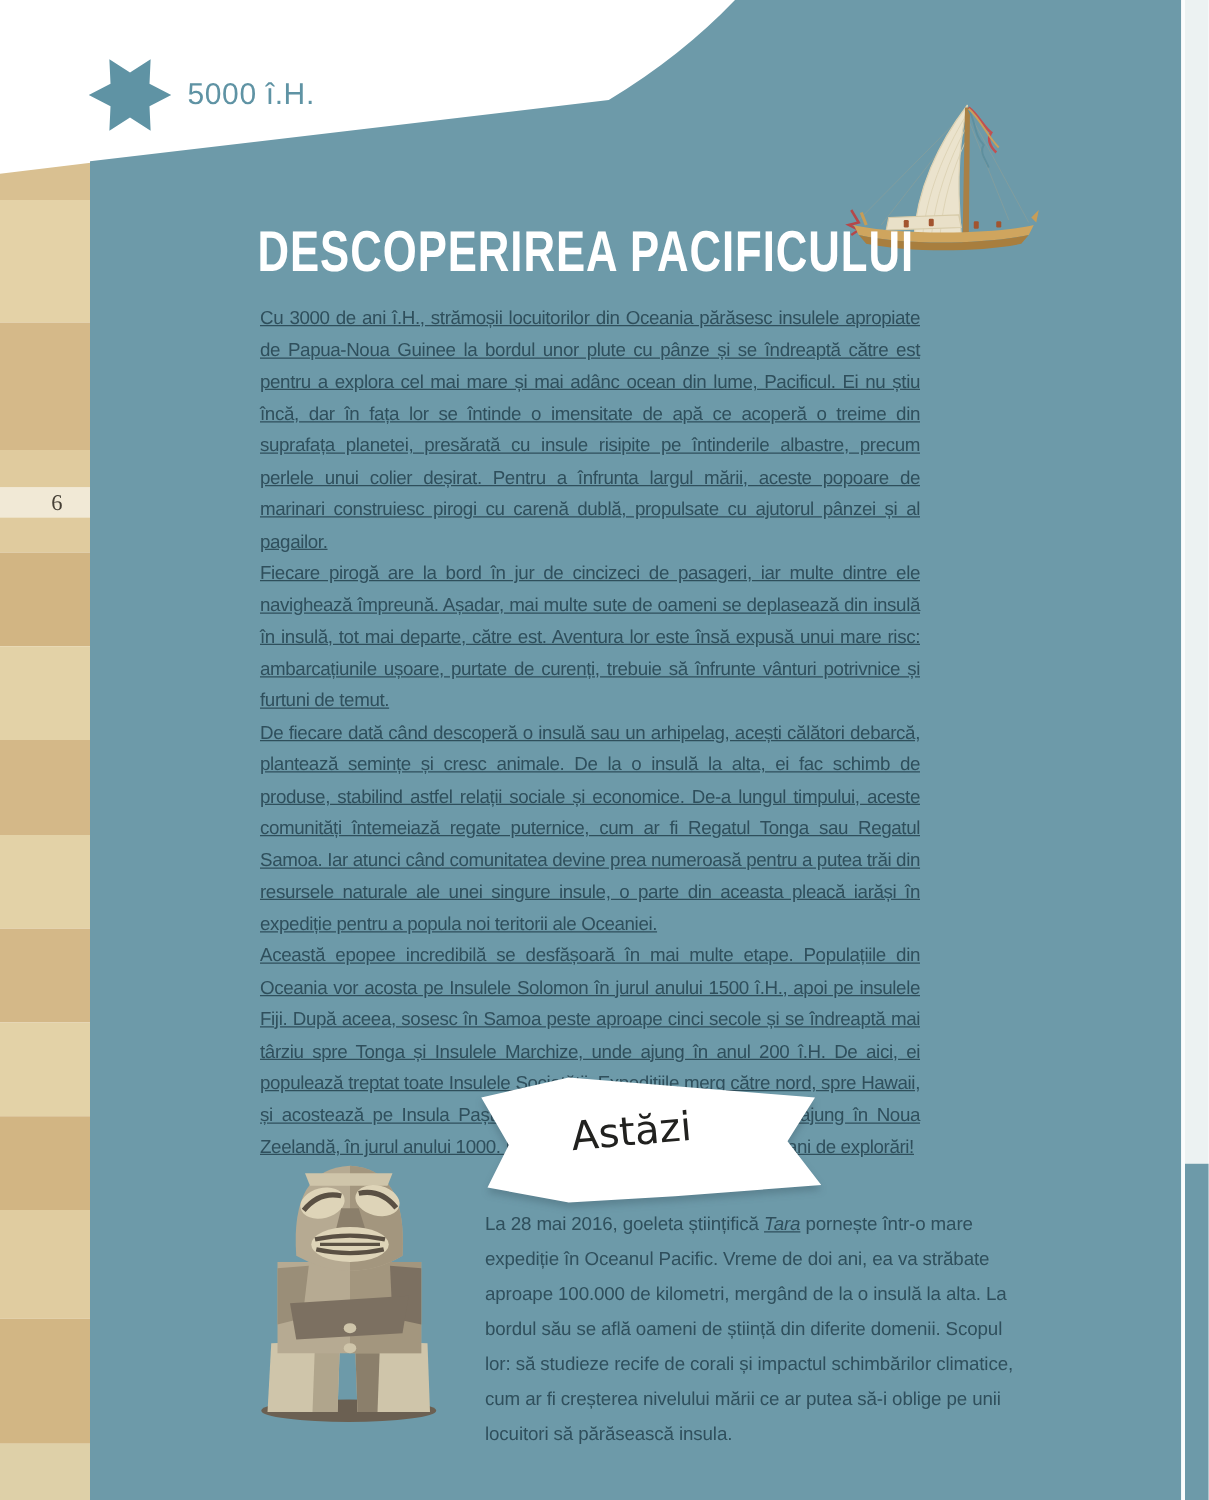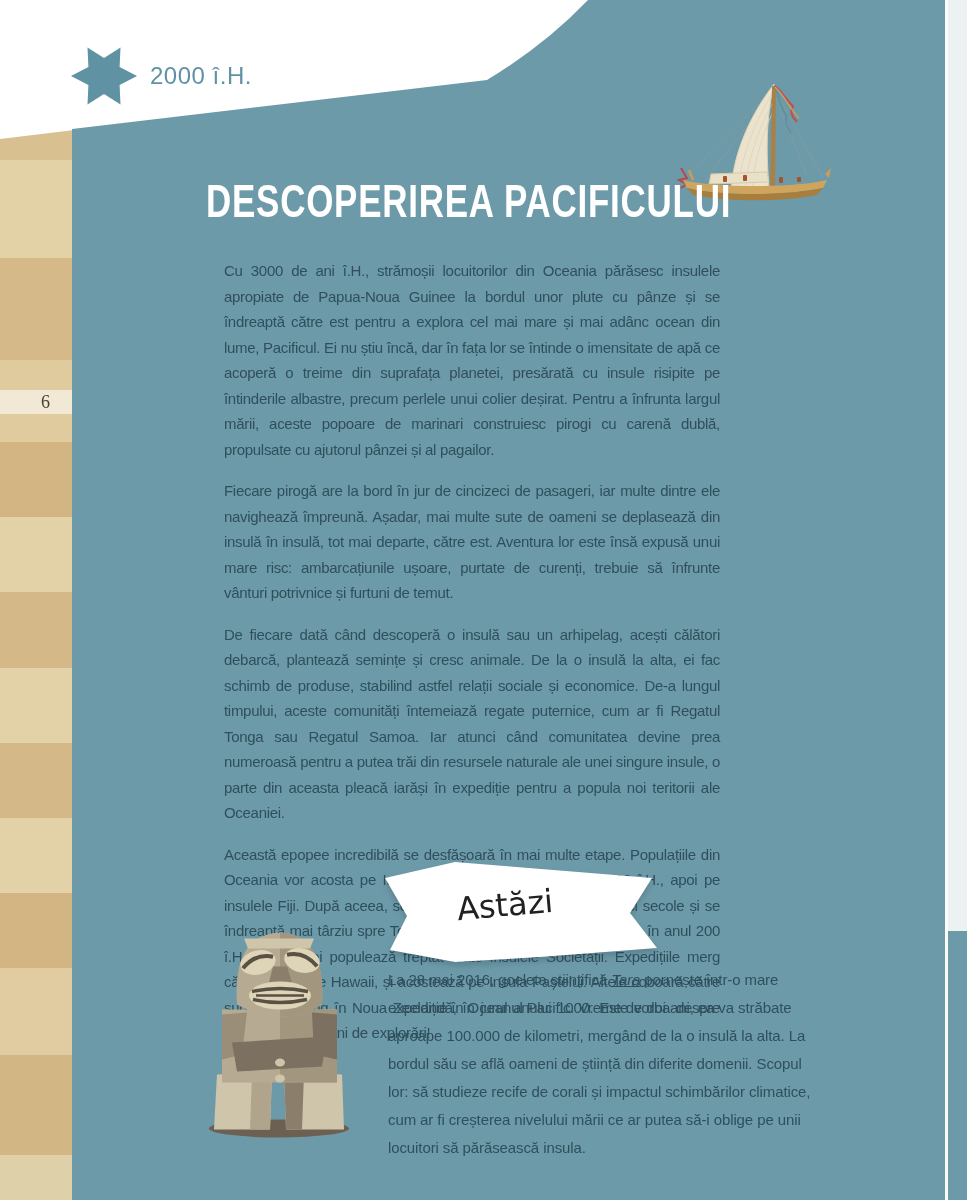--- a/index.html
+++ b/index.html
@@ -43,21 +43,21 @@
     font-size:46px;font-weight:700;white-space:nowrap;letter-spacing:1px;
     transform:scaleX(.76);transform-origin:left top;
   }
 
   
   .body-text{
     left:208px;top:242px;width:528px;z-index:5;
     font-size:15px;line-height:25.5px;letter-spacing:-.3px;
     color:var(--body-text);text-align:justify;
   }
-  .body-text p{margin:16px;}
+  .body-text p{margin:0;text-decoration:underline;}
 
   
   #boat{left:675px;top:78px;width:160px;height:142px;z-index:5;}
 
   
   #today-ribbon{left:378px;top:855px;width:290px;height:115px;z-index:7;
     filter:drop-shadow(0 4px 3px rgba(40,60,70,.25));}
   .ribbon-label{
     left:400px;top:886px;width:210px;z-index:8;text-align:center;
     font-family:"DejaVu Sans",sans-serif;font-size:32px;color:var(--banner-text);
@@ -104,21 +104,21 @@
   <path d="M72 129 L487 80 Q545 45 588 0 L945 0 L945 1200 L72 1200 Z" style="fill:var(--main-teal)"></path>
 </svg>
 
 <div class="abs edge-divider"></div>
 <div class="abs edge-light"></div>
 <div class="abs edge-teal"></div>
 
 <svg class="abs" id="star-icon" viewBox="0 0 68 68">
   <polygon style="fill:var(--accent-teal)" points="67,34 49.6,43 50.5,62.6 34,52 17.5,62.6 18.4,43 1,34 18.4,25 17.5,5.4 34,16 50.5,5.4 49.6,25"></polygon>
 </svg>
-<div class="abs era-label">2000 î.H.</div>
+<div class="abs era-label">5000 î.H.</div>
 
 <svg class="abs" id="boat" viewBox="0 0 160 142">
   <g stroke="#93a096" stroke-width="0.7" opacity="0.6">
     <line x1="99" y1="10" x2="12" y2="98"></line>
     <line x1="99" y1="14" x2="30" y2="102"></line>
     <line x1="99" y1="12" x2="60" y2="104"></line>
     <line x1="99" y1="10" x2="148" y2="100"></line>
     <line x1="99" y1="16" x2="132" y2="98"></line>
   </g>
   <path d="M99,6 C76,36 58,74 56,114 L94,110 C90,62 93,32 99,6 Z" fill="#ebe3cd" stroke="#ddd2b4" stroke-width="1"></path>

